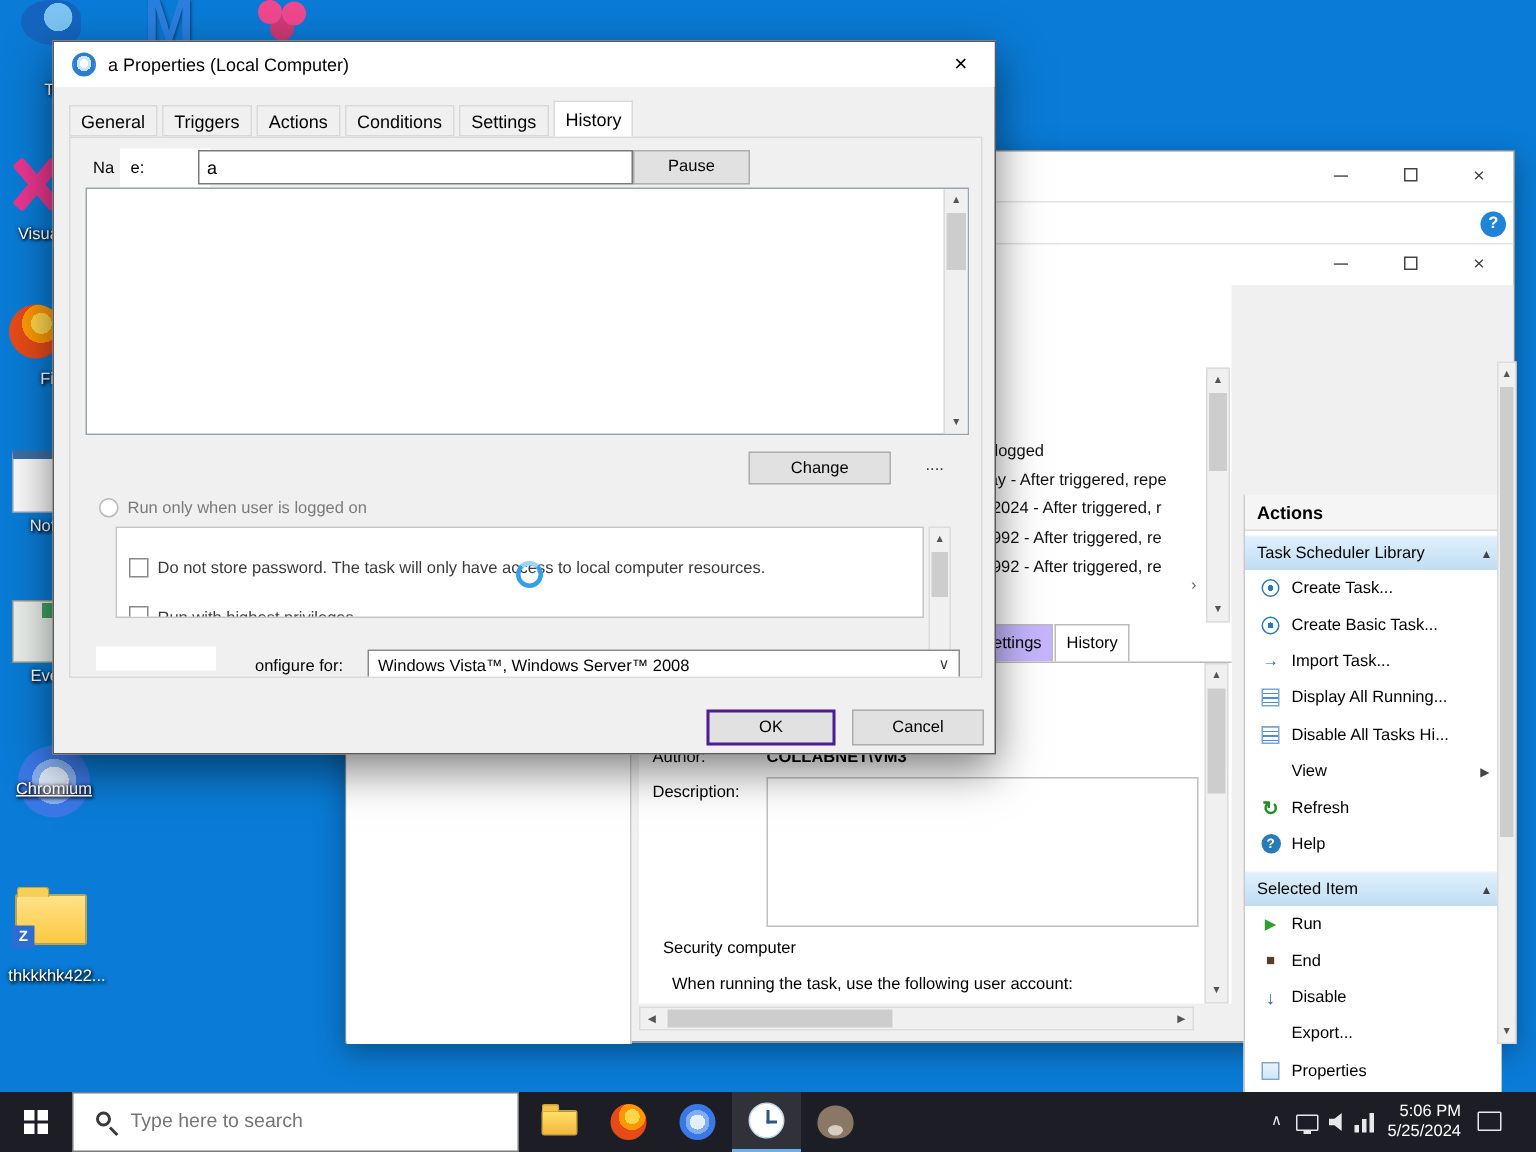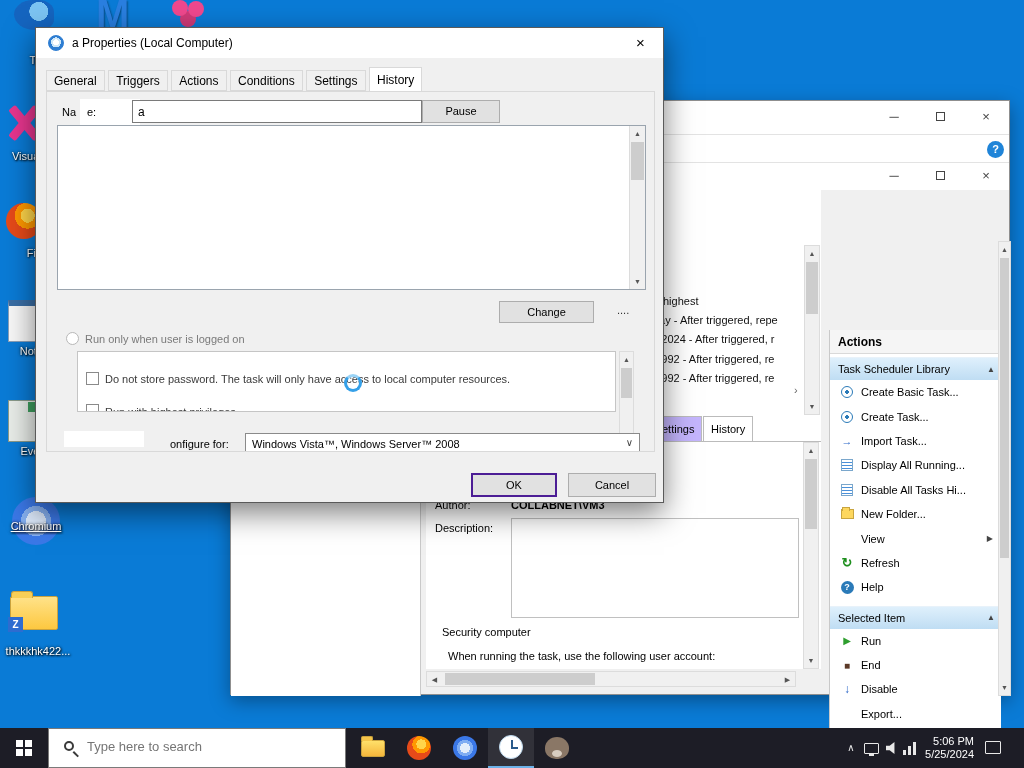--- a/index.html
+++ b/index.html
@@ -178,21 +178,21 @@
       <span class="wc" style="line-height:26px;">─</span>
       <span class="wc" style="line-height:26px;"><span class="max-box"></span></span>
       <span class="wc" style="line-height:26px;">×</span>
     </div>
 
     <div class="bgw-body">
 
       <div class="pane-white" style="left:0; top:0; width:190px; height:506px; border-right:1px solid #c9c9c9;"></div>
 
       <div class="pane-white" style="left:195px; top:0; width:395px; height:326px;">
-        <div class="hist-row" style="left:237px; top:105px;">highest</div>
+        <div class="hist-row" style="left:237px; top:105px;">logged</div>
         <div class="hist-row" style="left:227px; top:124px;">day - After triggered, repe</div>
         <div class="hist-row" style="left:220px; top:143px;">24/2024 - After triggered, r</div>
         <div class="hist-row" style="left:220px; top:163px;">1/1992 - After triggered, re</div>
         <div class="hist-row" style="left:220px; top:182px;">1/1992 - After triggered, re</div>
         <span class="abs" style="left:368px; top:194px; font-size:11px; color:#666;">›</span>
         <div class="sb" style="left:378px; top:55px; width:16px; height:170px;">
           <span class="ar top">▲</span>
           <div class="th" style="top:16px; height:52px;"></div>
           <span class="ar bot">▼</span>
         </div>
@@ -223,49 +223,43 @@
       <div class="actions-pane">
         <div class="ap-title">Actions</div>
         <div class="ap-header">
           <span>Task Scheduler Library</span>
           <span class="ap-collapse">▲</span>
         </div>
         <div class="ap-item">
           <span class="ic">
               <span class="ic-task"></span>
             </span>
+          <span class="ap-label">Create Task...</span>
+        </div>
+        <div class="ap-item">
+          <span class="ic">
+              <span class="ic-task"></span>
+            </span>
           <span class="ap-label">Create Basic Task...</span>
-        </div>
-        <div class="ap-item">
-          <span class="ic">
-              <span class="ic-task"></span>
-            </span>
-          <span class="ap-label">Create Task...</span>
         </div>
         <div class="ap-item">
           <span class="ic" style="color:#2a66c8; font-weight:bold; font-size:11px;">→</span>
           <span class="ap-label">Import Task...</span>
         </div>
         <div class="ap-item">
           <span class="ic">
               <span class="ic-lines"></span>
             </span>
           <span class="ap-label">Display All Running...</span>
         </div>
         <div class="ap-item">
           <span class="ic">
               <span class="ic-lines"></span>
             </span>
           <span class="ap-label">Disable All Tasks Hi...</span>
-        </div>
-        <div class="ap-item">
-          <span class="ic">
-              <span class="ic-folder-s"></span>
-            </span>
-          <span class="ap-label">New Folder...</span>
         </div>
         <div class="ap-item">
           <span class="ic"></span>
           <span class="ap-label">View</span>
           <span class="ap-sub">▶</span>
         </div>
         <div class="ap-item">
           <span class="ic" style="color:#1e8f1e; font-weight:bold; font-size:13px;">↻</span>
           <span class="ap-label">Refresh</span>
         </div>

